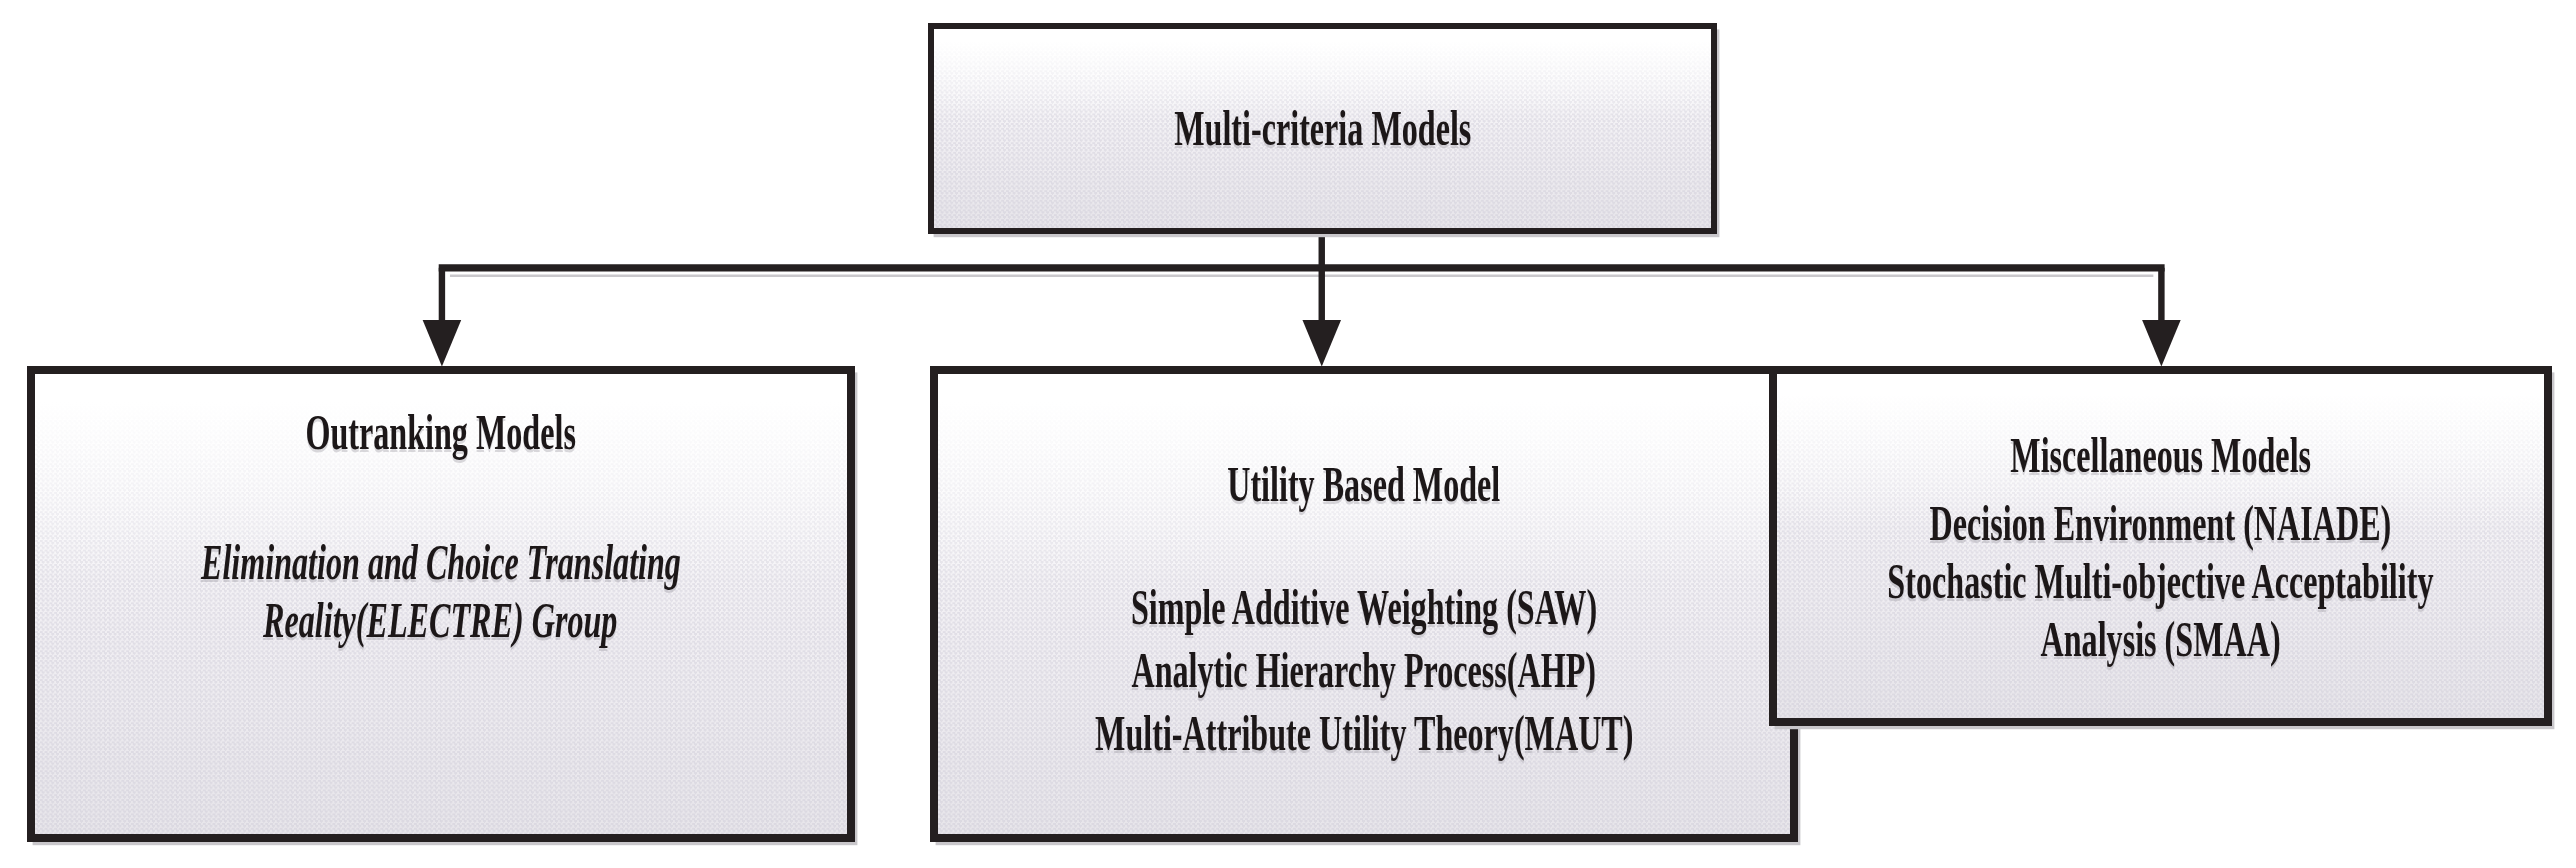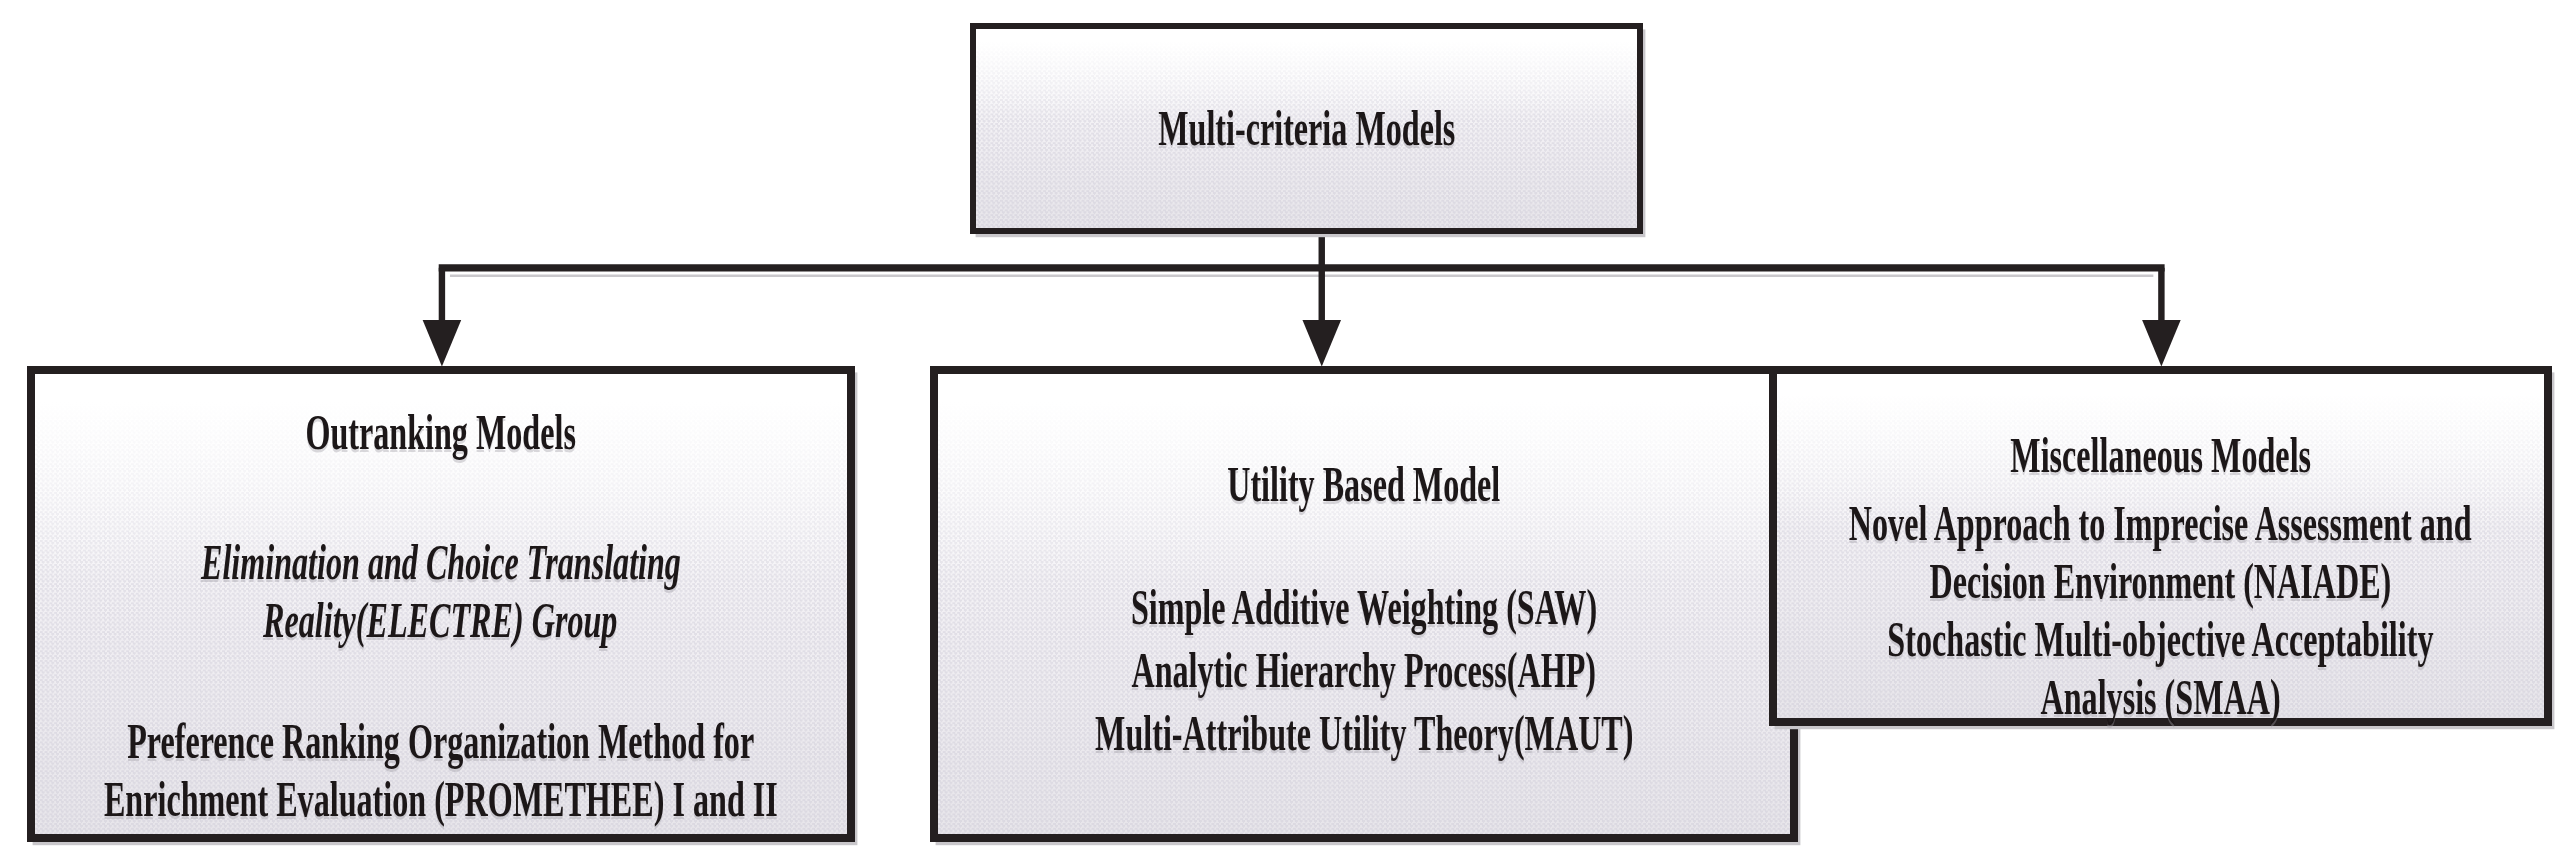--- a/index.html
+++ b/index.html
@@ -30,23 +30,23 @@
     box-sizing:border-box;
     border:8.8px solid var(--border);
     background:
       linear-gradient(rgba(255,255,255,1) 6%, rgba(255,255,255,0) 45%),
       repeating-conic-gradient(rgba(199,196,210,0.38) 0% 25%, rgba(255,255,255,0) 0% 50%) 0 0/4.8px 4.8px,
       linear-gradient(var(--fill-top), #f1eff3 55%, var(--fill-bottom));
     box-shadow:4px 4.8px 0 -1.6px var(--shadow);
     color:var(--ink);
   }
   .box-root{
-    left:928px;top:22.5px;width:673px;height:211px;
+    left:928px;top:22.5px;width:789px;height:211px;
     border-width:6.4px;
-    display:flex;align-items:center;justify-content:center;margin-left:42px;
+    display:flex;align-items:center;justify-content:center;
   }
   .box-left  {left:26.5px;  top:366px;width:828px;height:476px;padding-top:29px;}
   .box-mid   {left:930px;top:366px;width:868px; height:476px;padding-top:81px;}
   .box-right {left:1769px;top:366px;width:783px; height:360px;padding-top:52px;}
   .line{
     display:flex;justify-content:center;align-items:center;
     height:58px;
     font-weight:700;font-size:51px;line-height:1;
     color:var(--ink);
     text-shadow:0 3.2px 0.8px rgba(160,157,166,0.38);
@@ -93,28 +93,20 @@
       </div>
     </div>
     <div class="grp m90">
       <div class="line">
         <span>Elimination and Choice Translating</span>
       </div>
       <div class="line">
         <span>Reality(ELECTRE) Group</span>
       </div>
     </div>
-    <div class="grp m78">
-      <div class="line">
-        <span>Preference Ranking Organization Method for</span>
-      </div>
-      <div class="line">
-        <span>Enrichment Evaluation (PROMETHEE) I and II</span>
-      </div>
-    </div>
   </section>
 
   <section class="box box-mid">
     <div class="grp">
       <div class="line">
         <span>Utility Based Model</span>
       </div>
     </div>
     <div class="grp m79 lh78">
       <div class="line">
@@ -130,23 +122,20 @@
   </section>
 
   <section class="box box-right">
     <div class="grp">
       <div class="line">
         <span>Miscellaneous Models</span>
       </div>
     </div>
     <div class="grp m13">
       <div class="line">
-        <span>Novel Approach to Imprecise Assessment and</span>
-      </div>
-      <div class="line">
         <span>Decision Environment (NAIADE)</span>
       </div>
       <div class="line">
         <span>Stochastic Multi-objective Acceptability</span>
       </div>
       <div class="line">
         <span>Analysis (SMAA)</span>
       </div>
     </div>
   </section>

